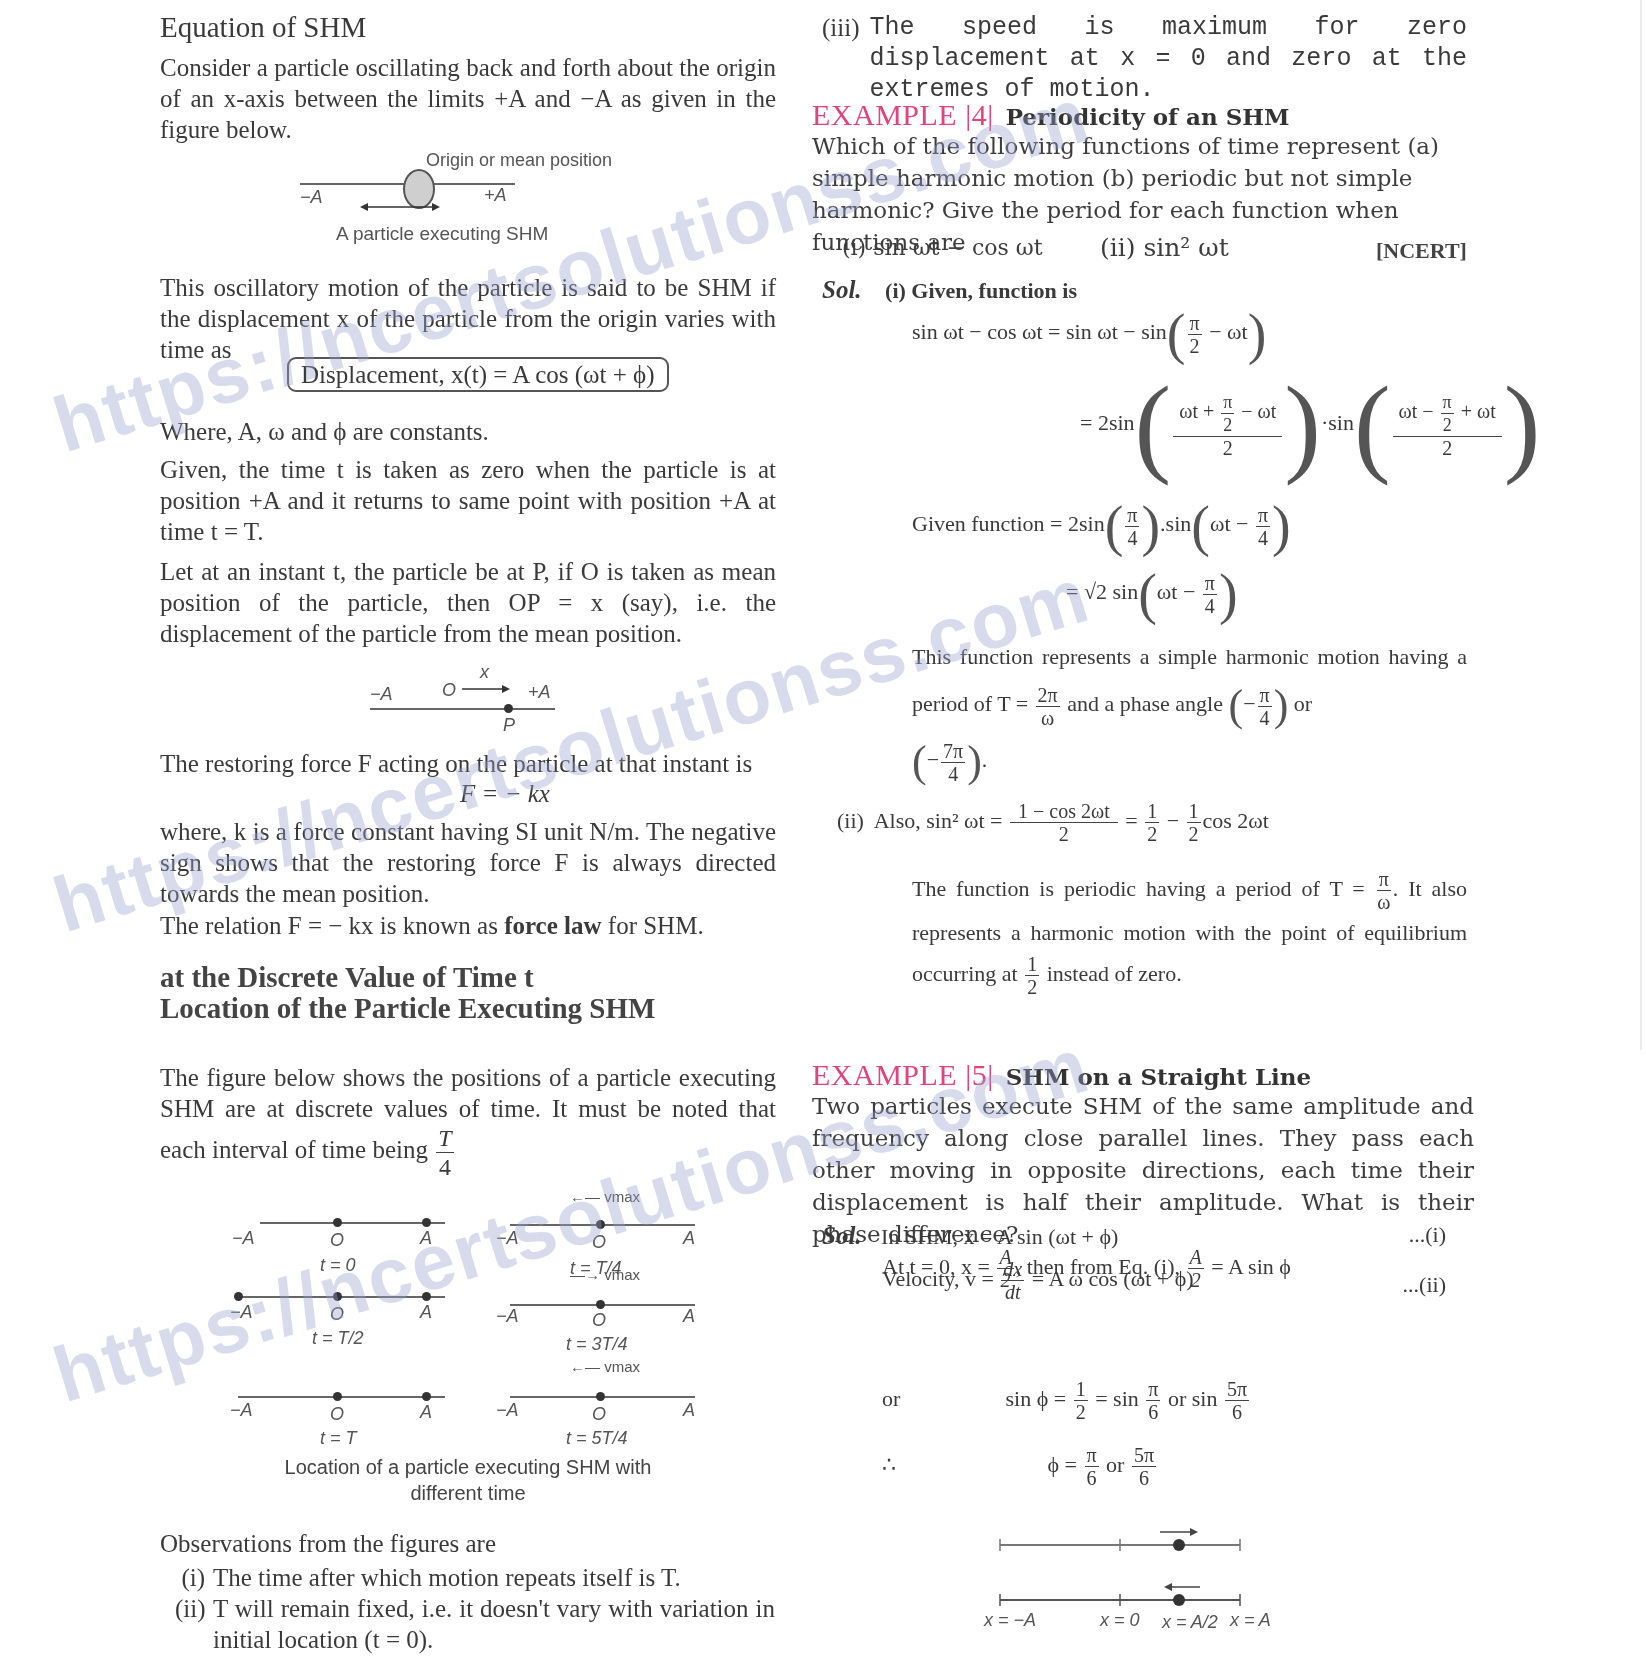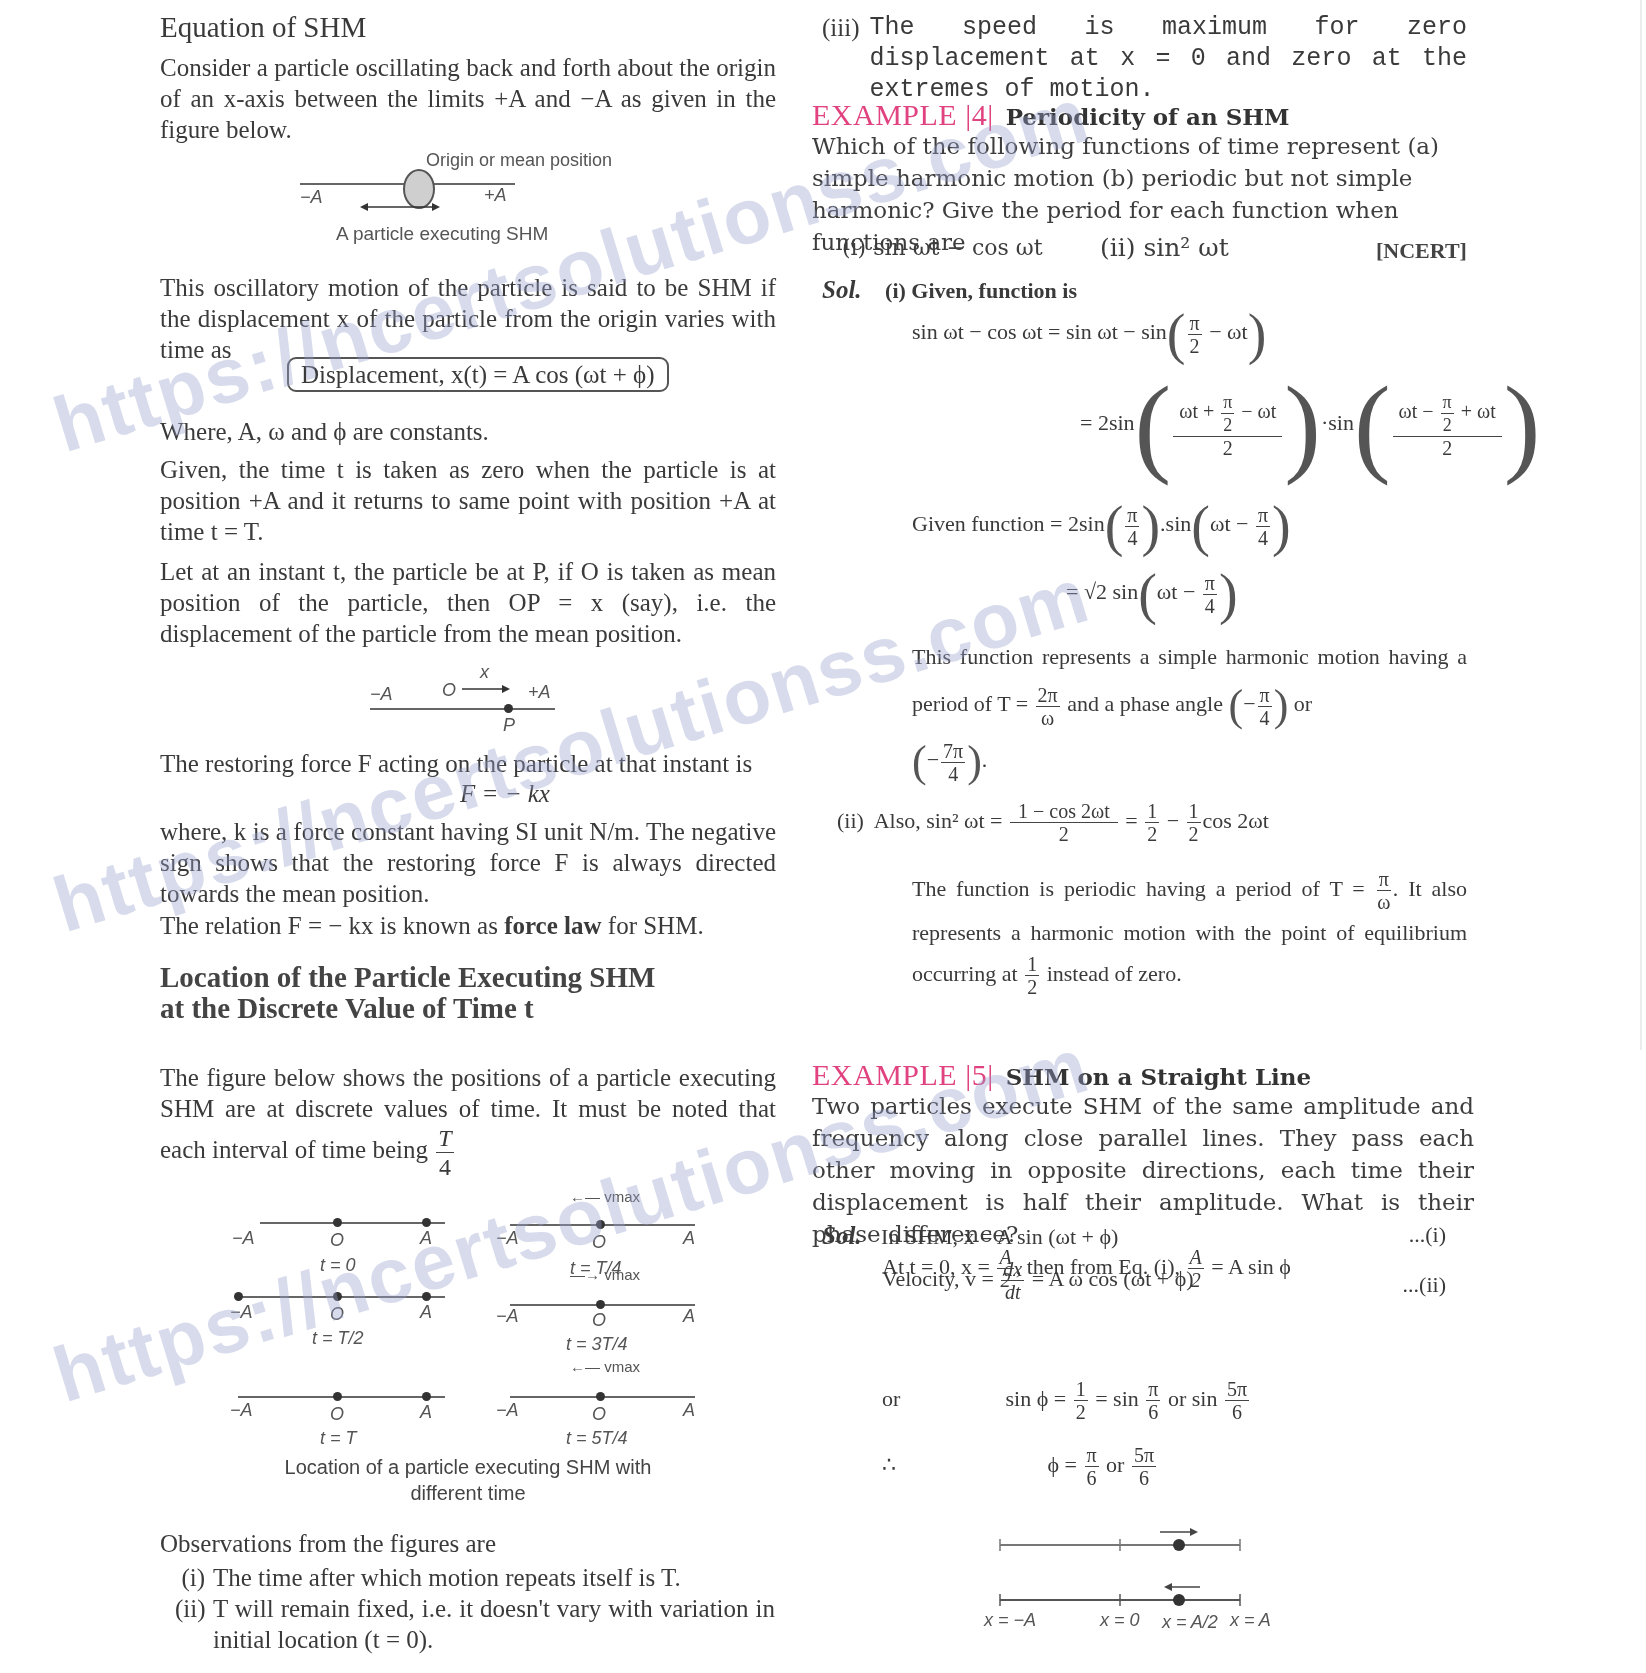--- a/index.html
+++ b/index.html
@@ -81,22 +81,22 @@
 </div>
 
 <div class="abs col-l txt" style="top:748px; text-align:left;">The restoring force F acting on the particle at that instant is</div>
 <div class="abs it" style="left:460px; top:780px; font-size:25px;">F = − kx</div>
 <div class="abs col-l txt" style="top:816px;">where, k is a force constant having SI unit N/m. The negative sign shows that the restoring force F is always directed towards the mean position.</div>
 <div class="abs col-l txt" style="top:910px; text-align:left;">
   <span>The relation F = − kx is known as </span><b style="font-weight:600;">force law</b><span> for SHM.</span>
 </div>
 
 <div class="abs col-l" style="top:962px; font-family:'Liberation Serif',serif; font-weight:bold; font-size:29px; line-height:31px; color:#444;">
+  <div>at the Discrete Value of Time t</div>
   <div>Location of the Particle Executing SHM</div>
-  <div>at the Discrete Value of Time t</div>
 </div>
 
 <div class="abs col-l txt" style="top:1062px;">
   <span>The figure below shows the positions of a particle executing SHM are at discrete values of time. It must be noted that each interval of time being</span>
   <span class="frac" style="font-size:24px; line-height:28px;">
     <span class="num it">T</span>
       <span>4</span>
   </span>
 </div>
 

